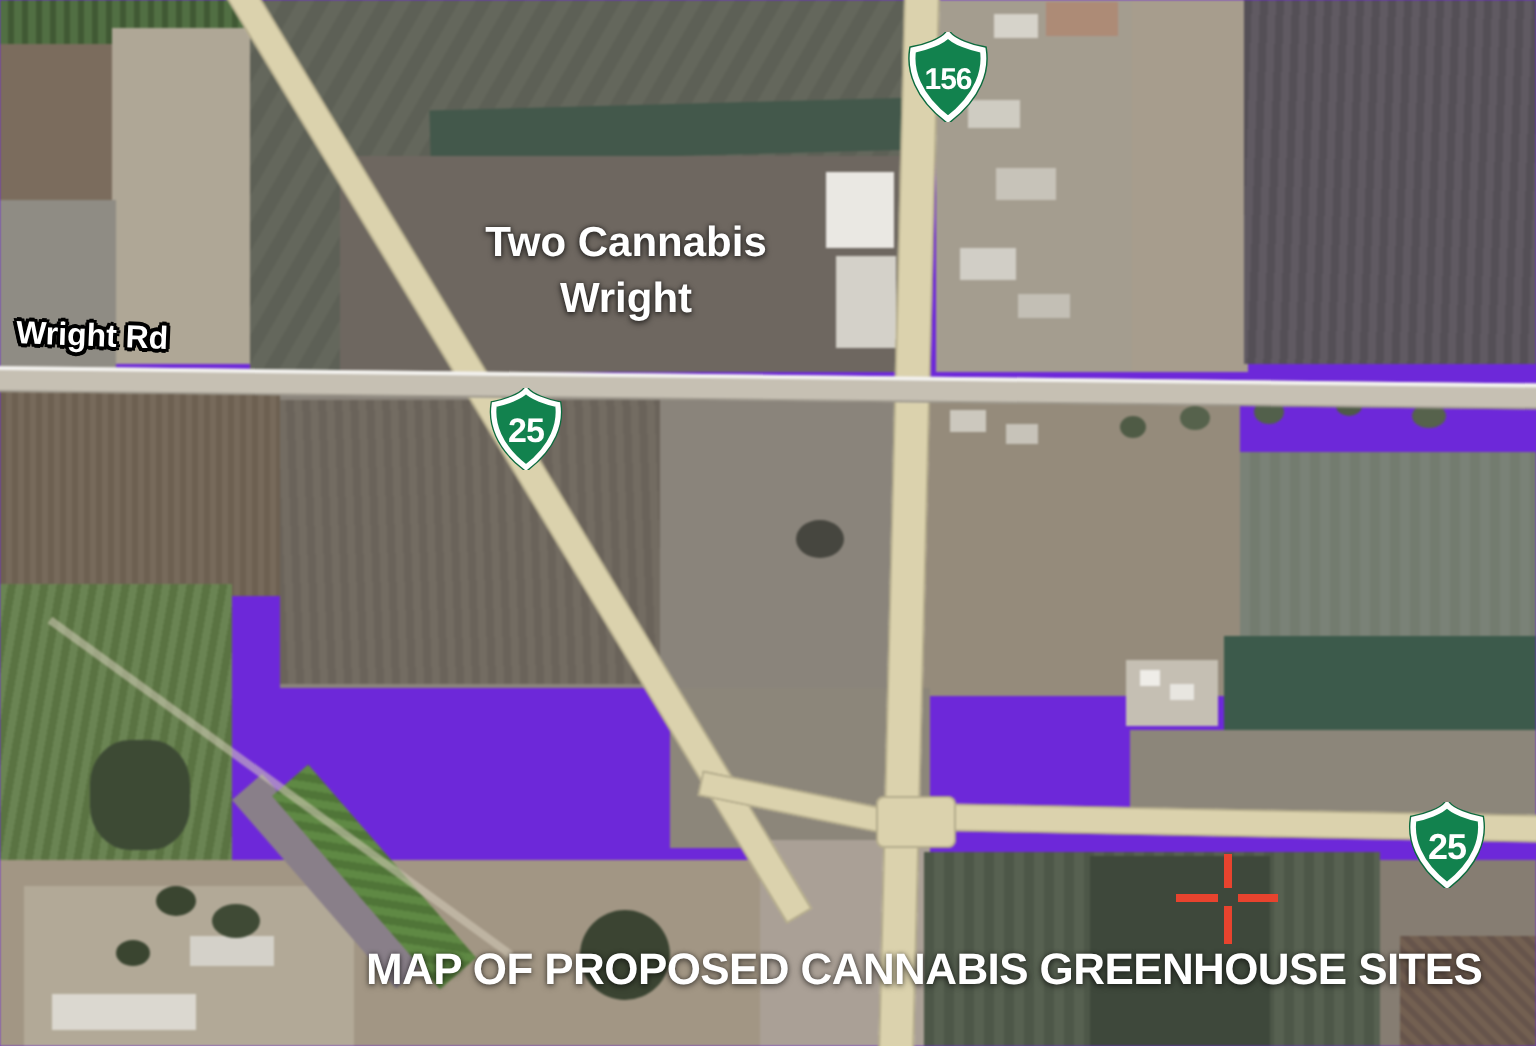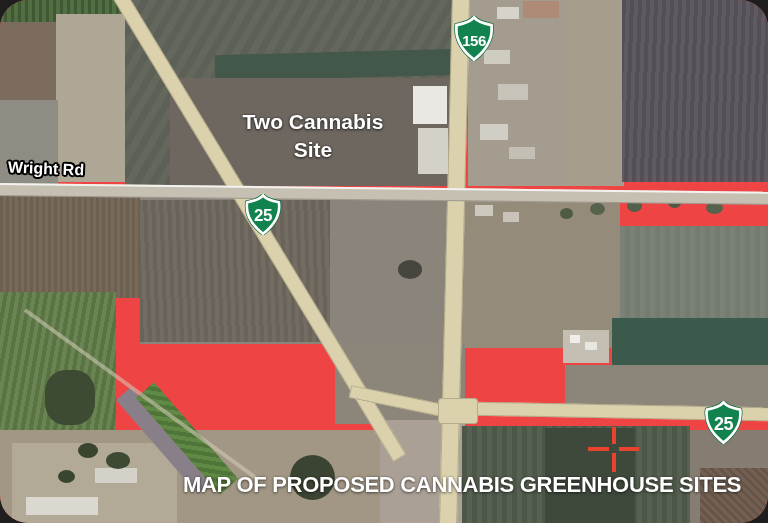--- a/index.html
+++ b/index.html
@@ -1,18 +1,18 @@
 <!DOCTYPE html>
 <html><head>
 <meta charset="utf-8">
 <style>
   html,body{margin:0;padding:0;background:#1e1e1e;}
   #map{
     position:relative;width:768px;height:523px;overflow:hidden;
-    background:#ef4444;font-family:"Liberation Sans",sans-serif;border-radius:28px;
+    background:#6d28d9;font-family:"Liberation Sans",sans-serif;
   }
   #terrain{position:absolute;inset:0;filter:blur(.55px) saturate(.92);}
   .p{position:absolute;}
   .road{position:absolute;background:#dcd2aa;box-shadow:inset 0 0 0 1px rgba(150,140,110,.55);}
   .blob{border-radius:50%;}
   
   .map-label{
     position:absolute;color:#fff;font-weight:bold;text-align:center;
     text-shadow:0 1px 3px rgba(0,0,0,.65),0 0 2px rgba(0,0,0,.45);
     line-height:28px;font-size:21px;z-index:7;
@@ -144,21 +144,21 @@
   </div>
   <div class="shield" id="shield-25b">
     <svg viewBox="0 0 60 62">
       <path d="M30 2 C26 7,14 11,6 12.5 C4 26,9 44,30 60 C51 44,56 26,54 12.5 C46 11,34 7,30 2 Z" fill="#12824e" stroke="#0c6b3e" stroke-width="6"></path>
       <path d="M30 2 C26 7,14 11,6 12.5 C4 26,9 44,30 60 C51 44,56 26,54 12.5 C46 11,34 7,30 2 Z" fill="#12824e" stroke="#ffffff" stroke-width="4"></path>
     </svg>
     <span class="num">25</span>
   </div>
 
   <div class="map-label" id="lbl-wright">Wright Rd</div>
-  <div class="map-label" id="lbl-two">Two Cannabis Site</div>
+  <div class="map-label" id="lbl-two">Two Cannabis Wright</div>
 
   <div id="marker">
     <div class="arm n"></div>
     <div class="arm s"></div>
     <div class="arm w"></div>
     <div class="arm e"></div>
   </div>
 
   <div id="caption">MAP OF PROPOSED CANNABIS GREENHOUSE SITES</div>
 

